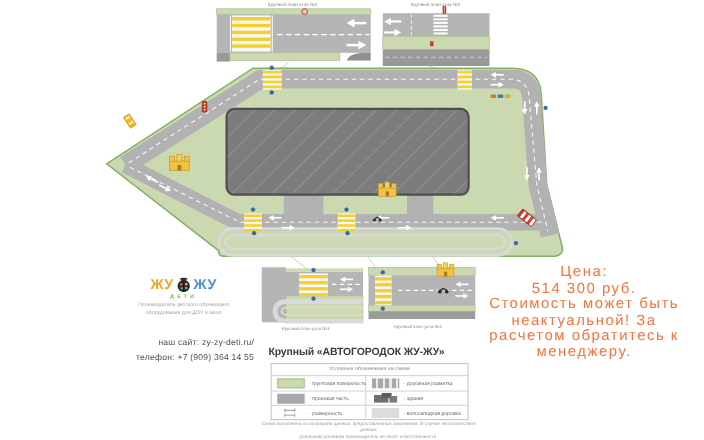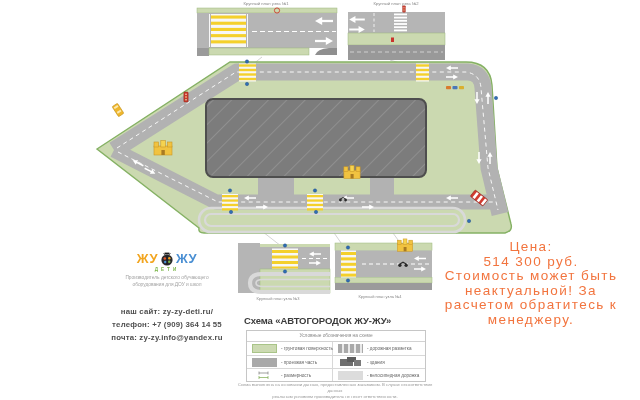--- a/index.html
+++ b/index.html
@@ -11,22 +11,22 @@
   
   .logo-block{left:118px;top:251px;width:98px;text-align:center;}
   .logo-row{display:flex;align-items:center;justify-content:center;gap:2px;}
   .zhu{font-size:13px;font-weight:bold;letter-spacing:0.5px;}
   .zhu-o{color:#F2A51F;}
   .zhu-b{color:#4A8FD3;}
   .deti{font-size:4.6px;font-weight:bold;letter-spacing:3px;color:#7AB648;margin-top:1px;}
   .tagline{font-size:4.8px;line-height:6.6px;color:#A2A2A2;margin-top:3px;}
 
   
-  .contacts{left:103px;top:305px;width:128px;text-align:center;
-            font-size:7.8px;line-height:13.2px;color:#4F4F4F;letter-spacing:0.2px;font-weight:bold;}
+  .contacts{left:103px;top:305px;width:128px;text-align:right;
+            font-size:7.8px;line-height:13.2px;color:#4F4F4F;letter-spacing:0.2px;}
 
   
   .price{left:418px;top:240px;width:226px;text-align:center;color:#F2743E;
          font-size:13.5px;line-height:14.6px;letter-spacing:1.4px;}
 
   
   .legend-title{left:244px;top:315px;width:182px;font-size:9.5px;font-weight:bold;
                 color:#3A3A3A;letter-spacing:-0.1px;}
   .ltable{left:246px;top:330px;width:178px;border:1px solid #C6C6C6;background:#fff;}
   .lhead{height:10px;line-height:10px;text-align:center;font-size:4.8px;color:#8A8A8A;
@@ -307,33 +307,32 @@
   <div class="deti">ДЕТИ</div>
   <div class="tagline">
     <div>Производитель детского обучающего</div>
     <div>оборудования для ДОУ и школ</div>
   </div>
 </div>
 
 <div class="abs contacts">
   <div>наш сайт: zy-zy-deti.ru/</div>
   <div>телефон: +7 (909) 364 14 55</div>
-  <div>почта: zy-zy.info@yandex.ru</div>
 </div>
 
 <div class="abs price">
   <div>Цена:</div>
   <div>514 300 руб.</div>
   <div>Стоимость может быть</div>
   <div>неактуальной! За</div>
   <div>расчетом обратитесь к</div>
   <div>менеджеру.</div>
 </div>
 
-<div class="abs legend-title">Схема «АВТОГОРОДОК ЖУ-ЖУ»</div>
+<div class="abs legend-title">Крупный «АВТОГОРОДОК ЖУ-ЖУ»</div>
 
 <div class="abs ltable">
   <div class="lhead">Условные обозначения на схеме</div>
   <div class="lgrid">
     <div class="lcell">
       <span class="sw sw-ground"></span>
       <span class="llabel">- грунтовая поверхность</span>
     </div>
     <div class="lcell">
       <span class="sw sw-marking"></span>

